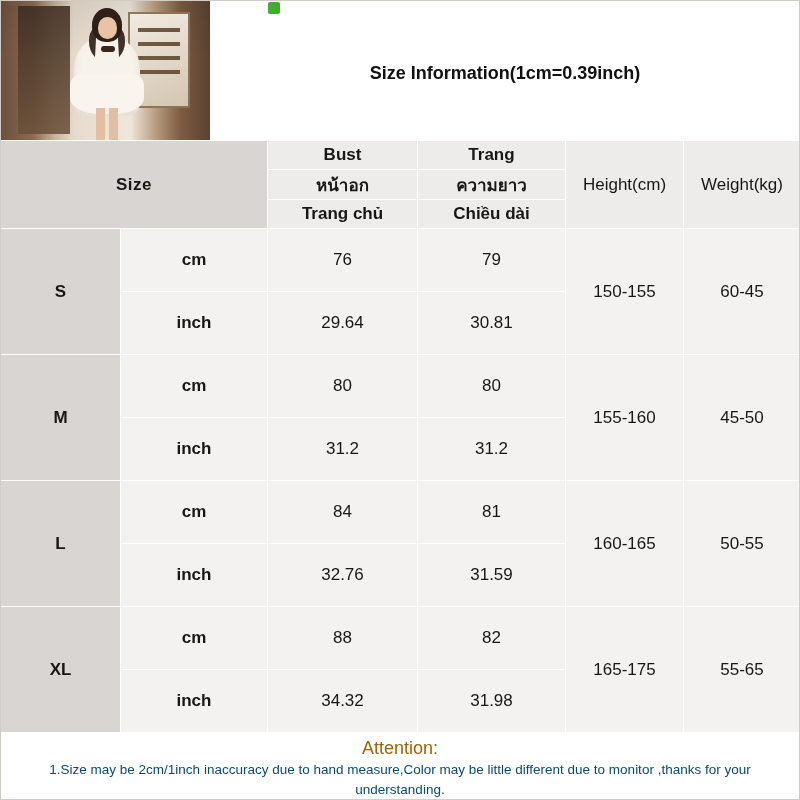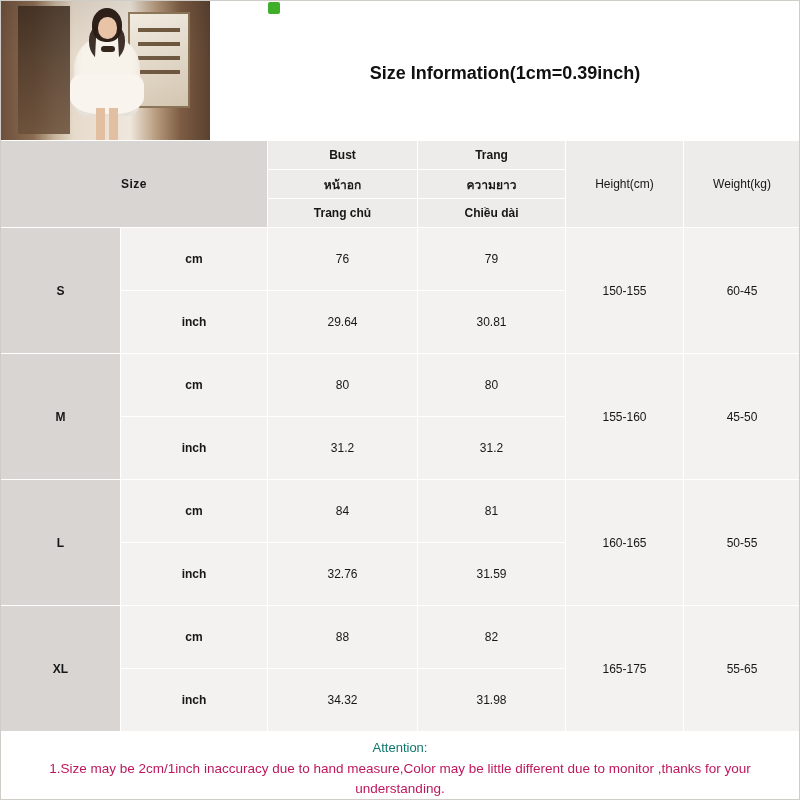--- a/index.html
+++ b/index.html
@@ -175,21 +175,21 @@
   
   table.size-table {
     border-collapse: collapse;
     width: 800px;
     table-layout: fixed;
   }
   table.size-table td {
     border: 1px solid #ffffff;
     text-align: center;
     vertical-align: middle;
-    font-size: 12px;
+    font-size: 17px;
     color: #171717;
     background: #f4f2f0;
   }
   .col-size   { width: 120px; }
   .col-unit   { width: 147px; }
   .col-bust   { width: 150px; }
   .col-length { width: 148px; }
   .col-height { width: 118px; }
   .col-weight { width: 117px; }
 
@@ -230,28 +230,28 @@
   }
   .row-data td { height: 60px; }
 
   
   .footer {
     background: #ffffff;
     padding: 6px 14px 0 14px;
     text-align: center;
   }
   .footer .attn {
-    font-size: 13px;
-    color: #0f766e;
+    font-size: 18px;
+    color: #a16207;
     line-height: 19px;
     margin-bottom: 2px;
   }
   .footer .line {
     font-size: 13.5px;
-    color: #be185d;
+    color: #0c4a6e;
     line-height: 20px;
   }
   .frame-border {
     position: absolute;
     left: 0; top: 0;
     width: 800px; height: 800px;
     border: 1px solid #d0cdc9;
     box-sizing: border-box;
     pointer-events: none;
   }

